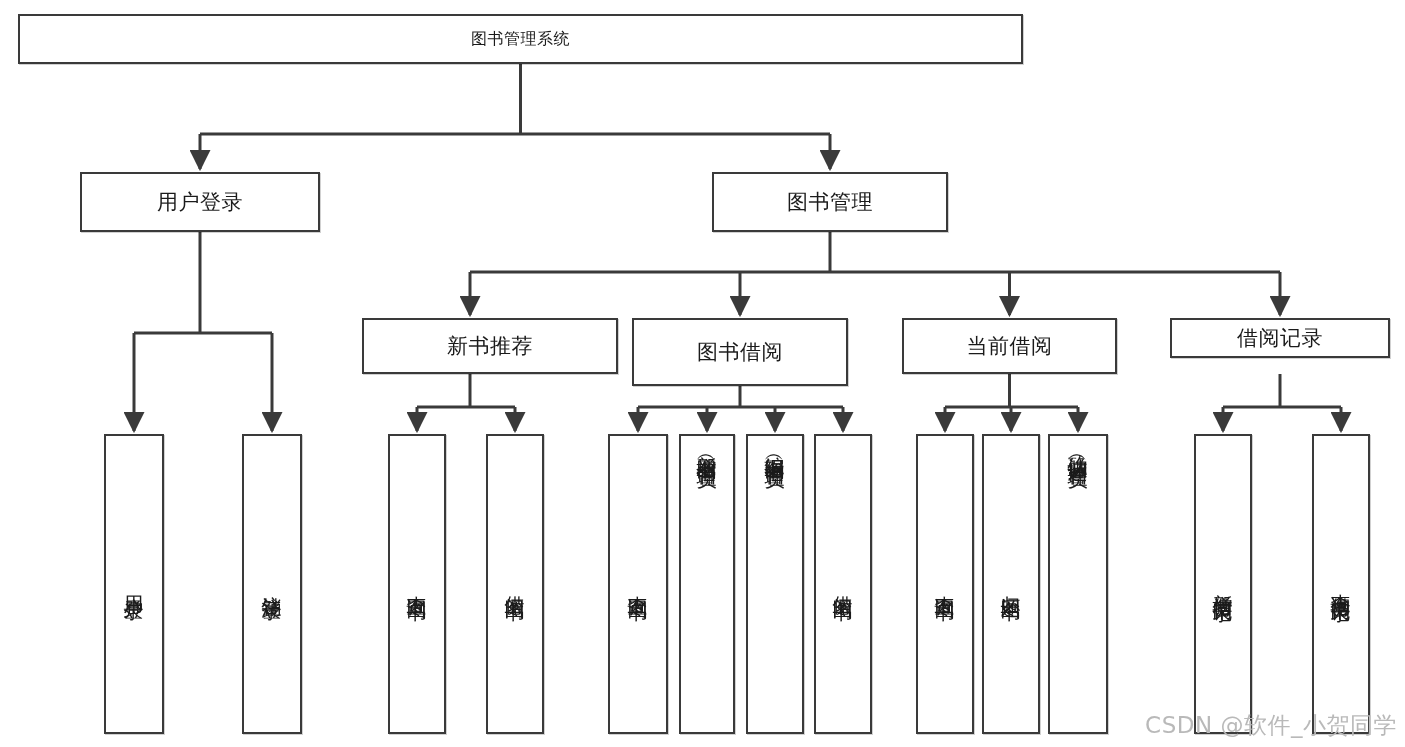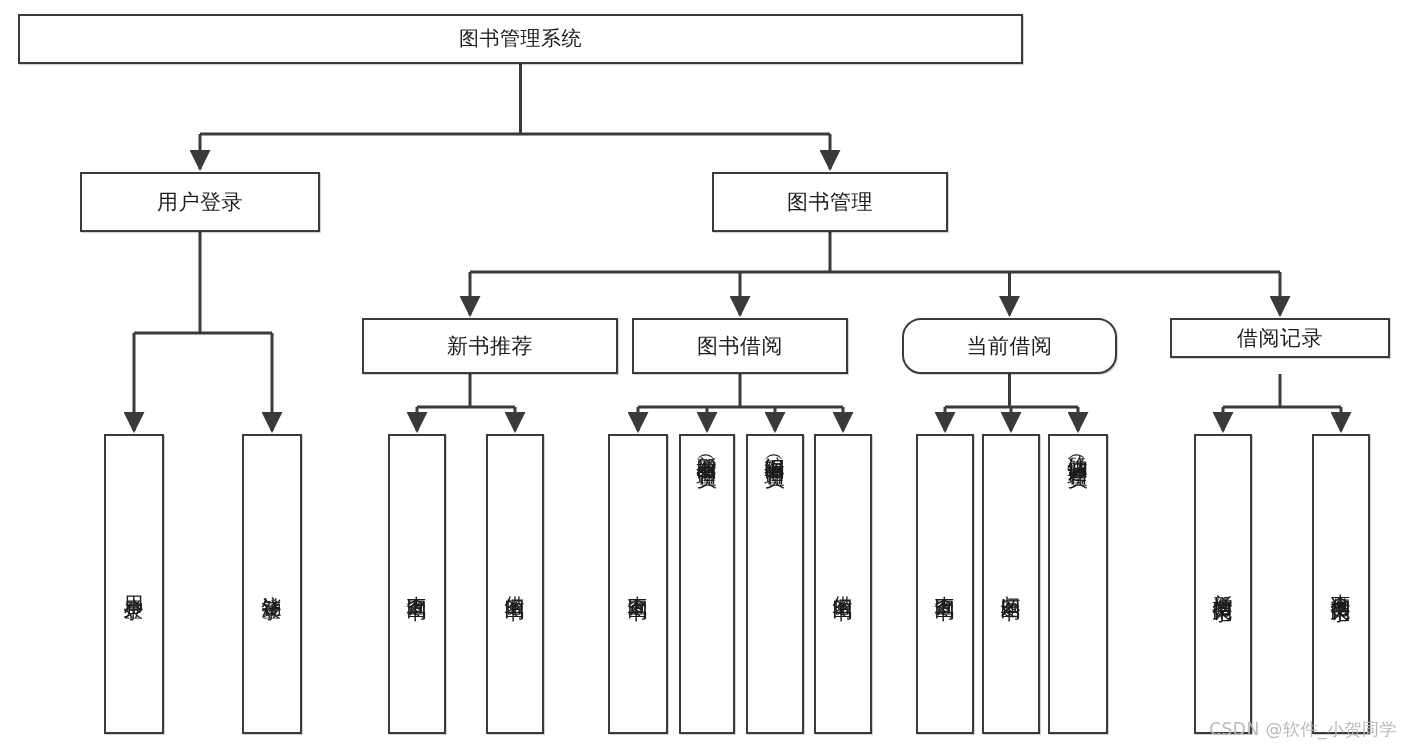--- a/index.html
+++ b/index.html
@@ -36,42 +36,42 @@
   .node .label {
     display: block;
     text-align: center;
     line-height: 1.18;
     letter-spacing: 0.5px;
   }
   .node.horiz .label {
     writing-mode: horizontal-tb;
     font-size: 21px;
   }
-  .node.root .label { font-size: 20px; }
+  .node.root .label { font-size: 16px; }
   .node.vert {
     align-items: flex-start;
     padding-top: 4px;
   }
   .node.vert .label {
     writing-mode: vertical-rl;
     text-orientation: upright;
     font-size: 20px;
     letter-spacing: 2px;
     line-height: 1;
     margin: 0 auto;
   }
   .node.vert.centered {
     align-items: center;
     padding-top: 0;
   }
   #watermark {
     position: absolute;
     right: 8px;
     bottom: 6px;
-    font-size: 17px;
+    font-size: 23px;
     color: #b9b9b9;
     letter-spacing: 0.5px;
     user-select: none;
     white-space: nowrap;
   }
 </style>
 </head>
 <body>
 
 <div id="canvas">
@@ -125,24 +125,24 @@
       </div>
       <div class="node horiz" style="left: 80px; top: 172px; width: 240px; height: 60px;">
         <span class="label">用户登录</span>
       </div>
       <div class="node horiz" style="left: 712px; top: 172px; width: 236px; height: 60px;">
         <span class="label">图书管理</span>
       </div>
       <div class="node horiz" style="left: 362px; top: 318px; width: 256px; height: 56px;">
         <span class="label">新书推荐</span>
       </div>
-      <div class="node horiz" style="left: 632px; top: 318px; width: 216px; height: 56px;">
+      <div class="node horiz" style="left: 632px; top: 318px; width: 216px; height: 68px;">
         <span class="label">图书借阅</span>
       </div>
-      <div class="node horiz" style="left: 902px; top: 318px; width: 215px; height: 56px; border-radius: 19px;">
+      <div class="node horiz" style="left: 902px; top: 318px; width: 215px; height: 56px;">
         <span class="label">当前借阅</span>
       </div>
       <div class="node horiz" style="left: 1170px; top: 318px; width: 220px; height: 40px;">
         <span class="label">借阅记录</span>
       </div>
       <div class="node vert centered" style="left: 104px; top: 434px; width: 60px; height: 300px;">
         <span class="label">用户登录</span>
       </div>
       <div class="node vert centered" style="left: 242px; top: 434px; width: 60px; height: 300px;">
         <span class="label">注销登录</span>

